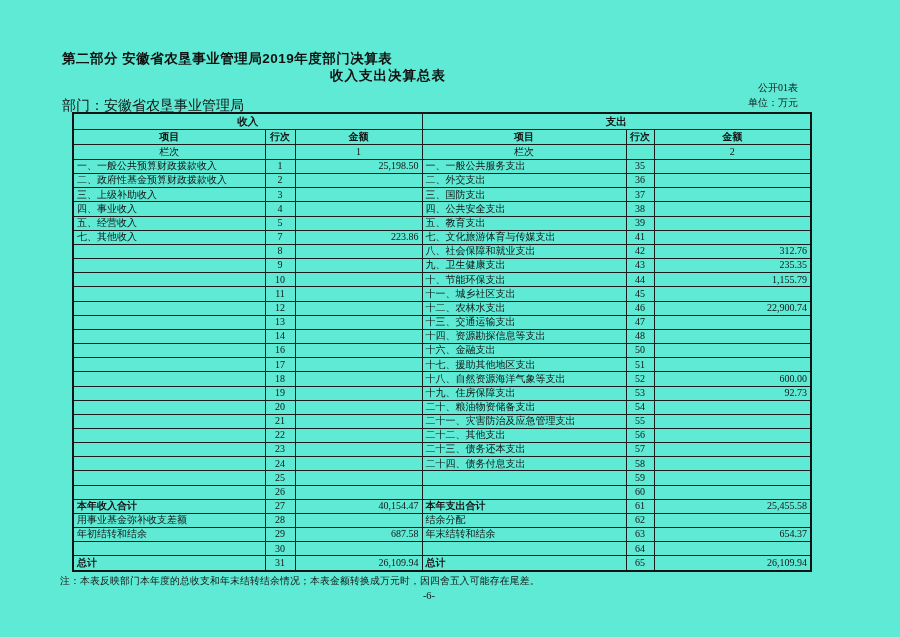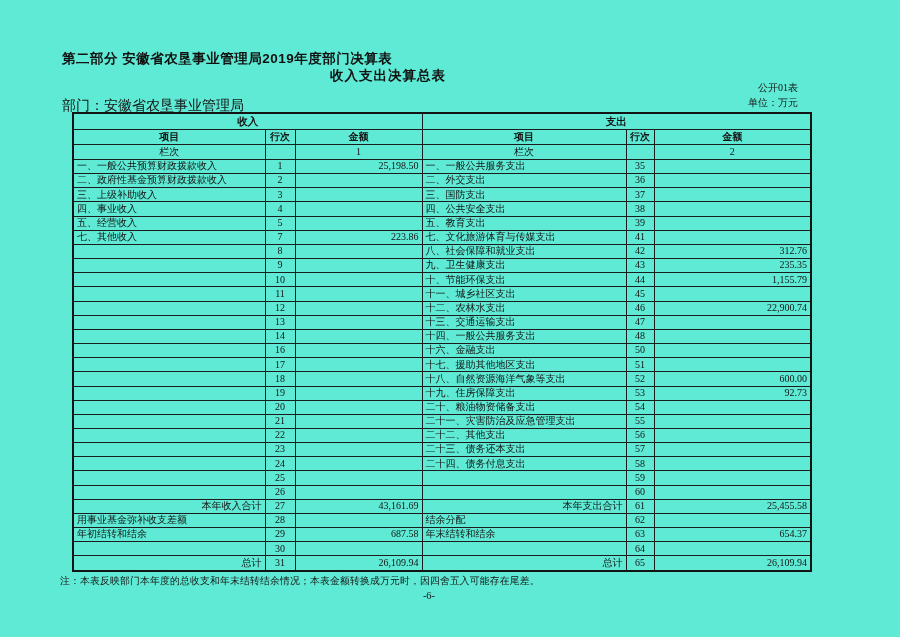--- a/index.html
+++ b/index.html
@@ -68,21 +68,21 @@
     overflow: hidden;
     white-space: nowrap;
   }
   table.main { border: 2px solid #141414; }
   tr.h1 th { height: 15px; font-size: 10.5px; font-weight: 600; text-align: center; }
   tr.h2 th { height: 14px; font-size: 10px; font-weight: 600; text-align: center; }
   tr.h3 th { height: 14px; font-size: 10px; font-weight: 400; text-align: center; }
   td.item   { text-align: left; }
   td.rownum { text-align: center; }
   td.amount { text-align: right; padding-right: 5px; }
-  td.total  { text-align: right; font-weight: normal; }
+  td.total  { text-align: left; font-weight: bold; }
   .footnote {
     position: absolute;
     left: 60px; top: 575px;
     font-size: 9.8px;
     letter-spacing: 0.2px;
     white-space: nowrap;
   }
   .page-number {
     position: absolute;
     left: 60px; top: 590px;
@@ -227,21 +227,21 @@
           <td class="rownum">13</td>
           <td class="amount"></td>
           <td class="item">十三、交通运输支出</td>
           <td class="rownum">47</td>
           <td class="amount"></td>
         </tr>
         <tr>
           <td class="item"></td>
           <td class="rownum">14</td>
           <td class="amount"></td>
-          <td class="item">十四、一般公共服务支出</td>
+          <td class="item">十四、资源勘探信息等支出</td>
           <td class="rownum">48</td>
           <td class="amount"></td>
         </tr>
         <tr>
           <td class="item"></td>
           <td class="rownum">16</td>
           <td class="amount"></td>
           <td class="item">十六、金融支出</td>
           <td class="rownum">50</td>
           <td class="amount"></td>
@@ -322,21 +322,21 @@
           <td class="item"></td>
           <td class="rownum">26</td>
           <td class="amount"></td>
           <td class="item"></td>
           <td class="rownum">60</td>
           <td class="amount"></td>
         </tr>
         <tr>
           <td class="item total">本年收入合计</td>
           <td class="rownum">27</td>
-          <td class="amount">43,161.69</td>
+          <td class="amount">40,154.47</td>
           <td class="item total">本年支出合计</td>
           <td class="rownum">61</td>
           <td class="amount">25,455.58</td>
         </tr>
         <tr>
           <td class="item">用事业基金弥补收支差额</td>
           <td class="rownum">28</td>
           <td class="amount"></td>
           <td class="item">结余分配</td>
           <td class="rownum">62</td>

